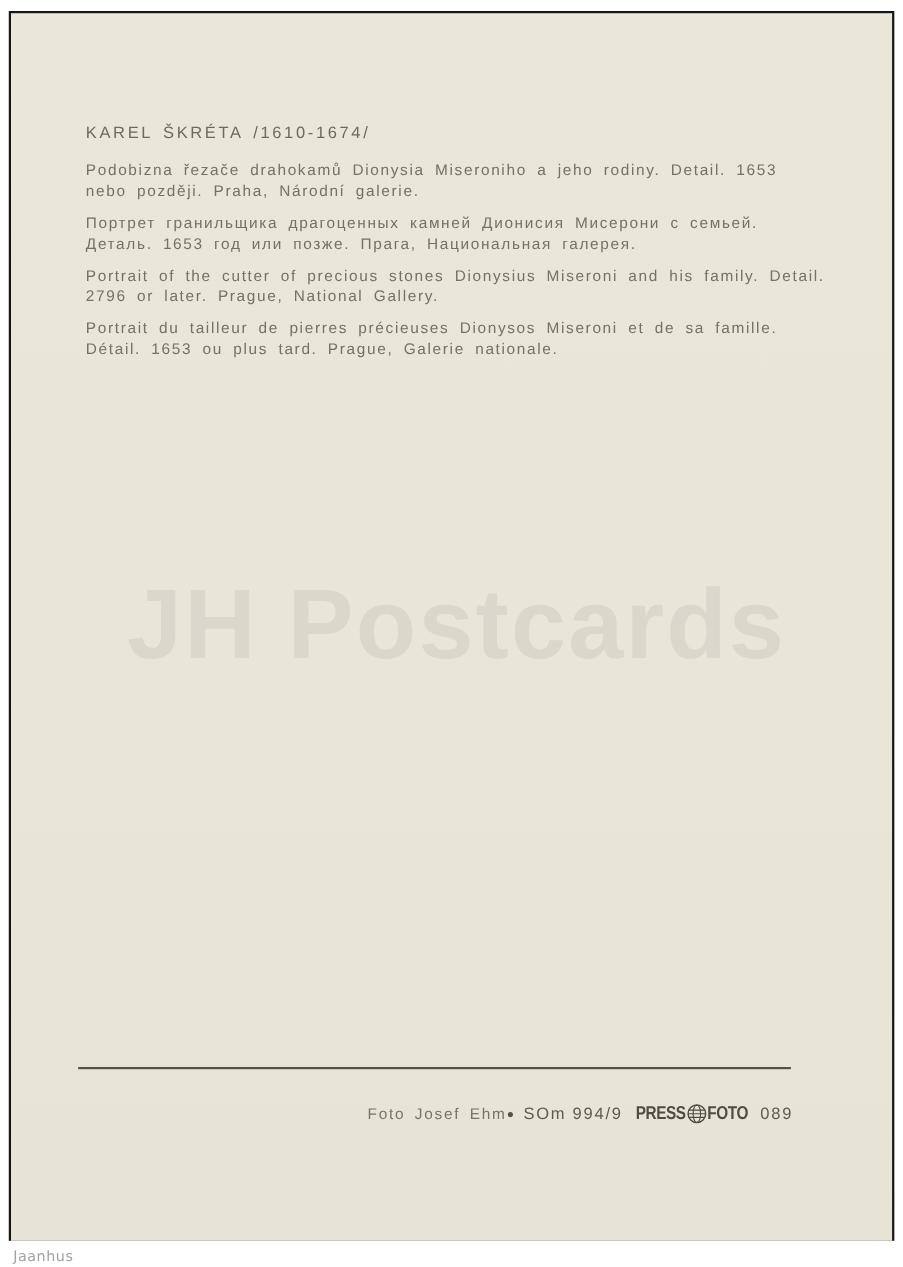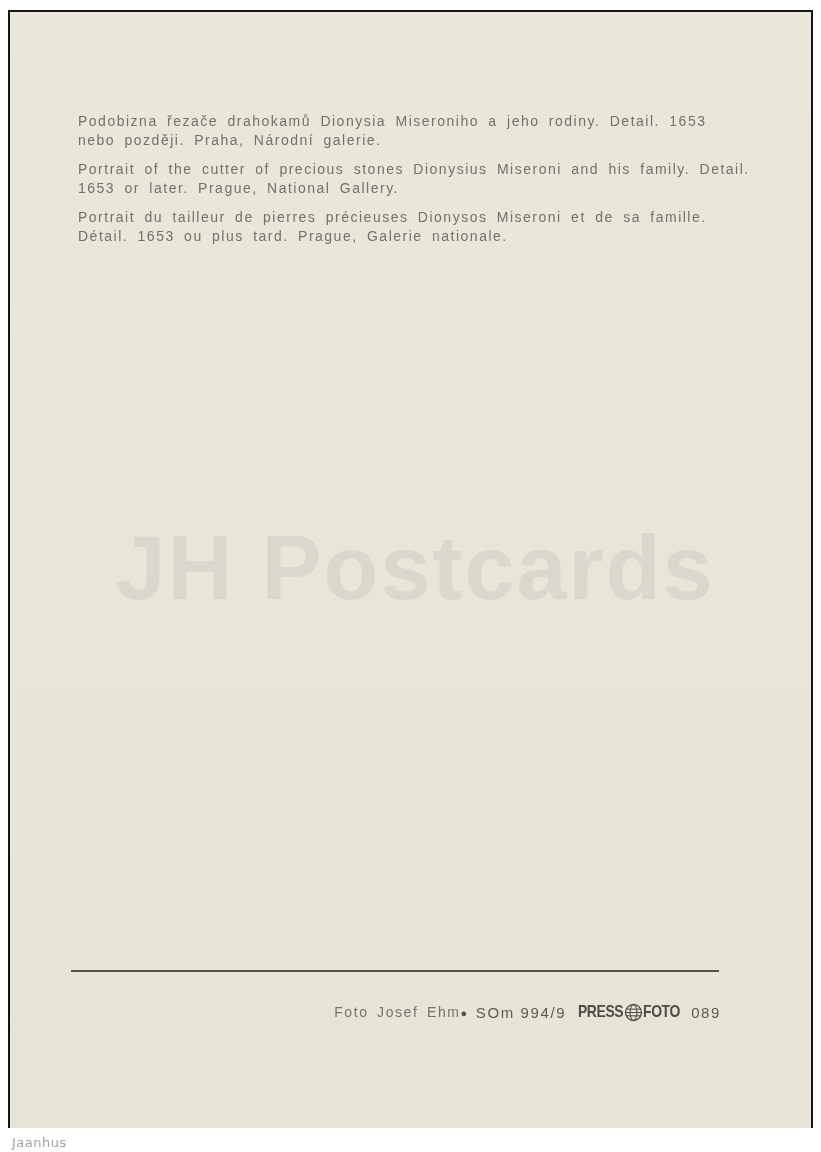--- a/index.html
+++ b/index.html
@@ -152,22 +152,24 @@
 </head>
 <body>
 
 <div class="page">
 
   <div class="postcard">
 
     <div class="watermark">JH Postcards</div>
 
     <div class="text-block">
+      <p class="heading">KAREL ŠKRÉTA /1610-1674/</p>
       <p class="caption">Podobizna řezače drahokamů Dionysia Miseroniho a jeho rodiny. Detail. 1653 nebo později. Praha, Národní galerie.</p>
-      <p class="caption">Portrait of the cutter of precious stones Dionysius Miseroni and his family. Detail. 1653 or later. Prague, National Gallery.</p>
+      <p class="caption">Портрет гранильщика драгоценных камней Дионисия Мисерони с семьей. Деталь. 1653 год или позже. Прага, Национальная галерея.</p>
+      <p class="caption">Portrait of the cutter of precious stones Dionysius Miseroni and his family. Detail. 2796 or later. Prague, National Gallery.</p>
       <p class="caption">Portrait du tailleur de pierres précieuses Dionysos Miseroni et de sa famille. Détail. 1653 ou plus tard. Prague, Galerie nationale.</p>
     </div>
 
     <div class="footer-rule"></div>
 
     <div class="footer-row">
       <span class="photographer">Foto Josef Ehm</span>
 
       <span class="imprint">
         <span class="dot">●</span>

